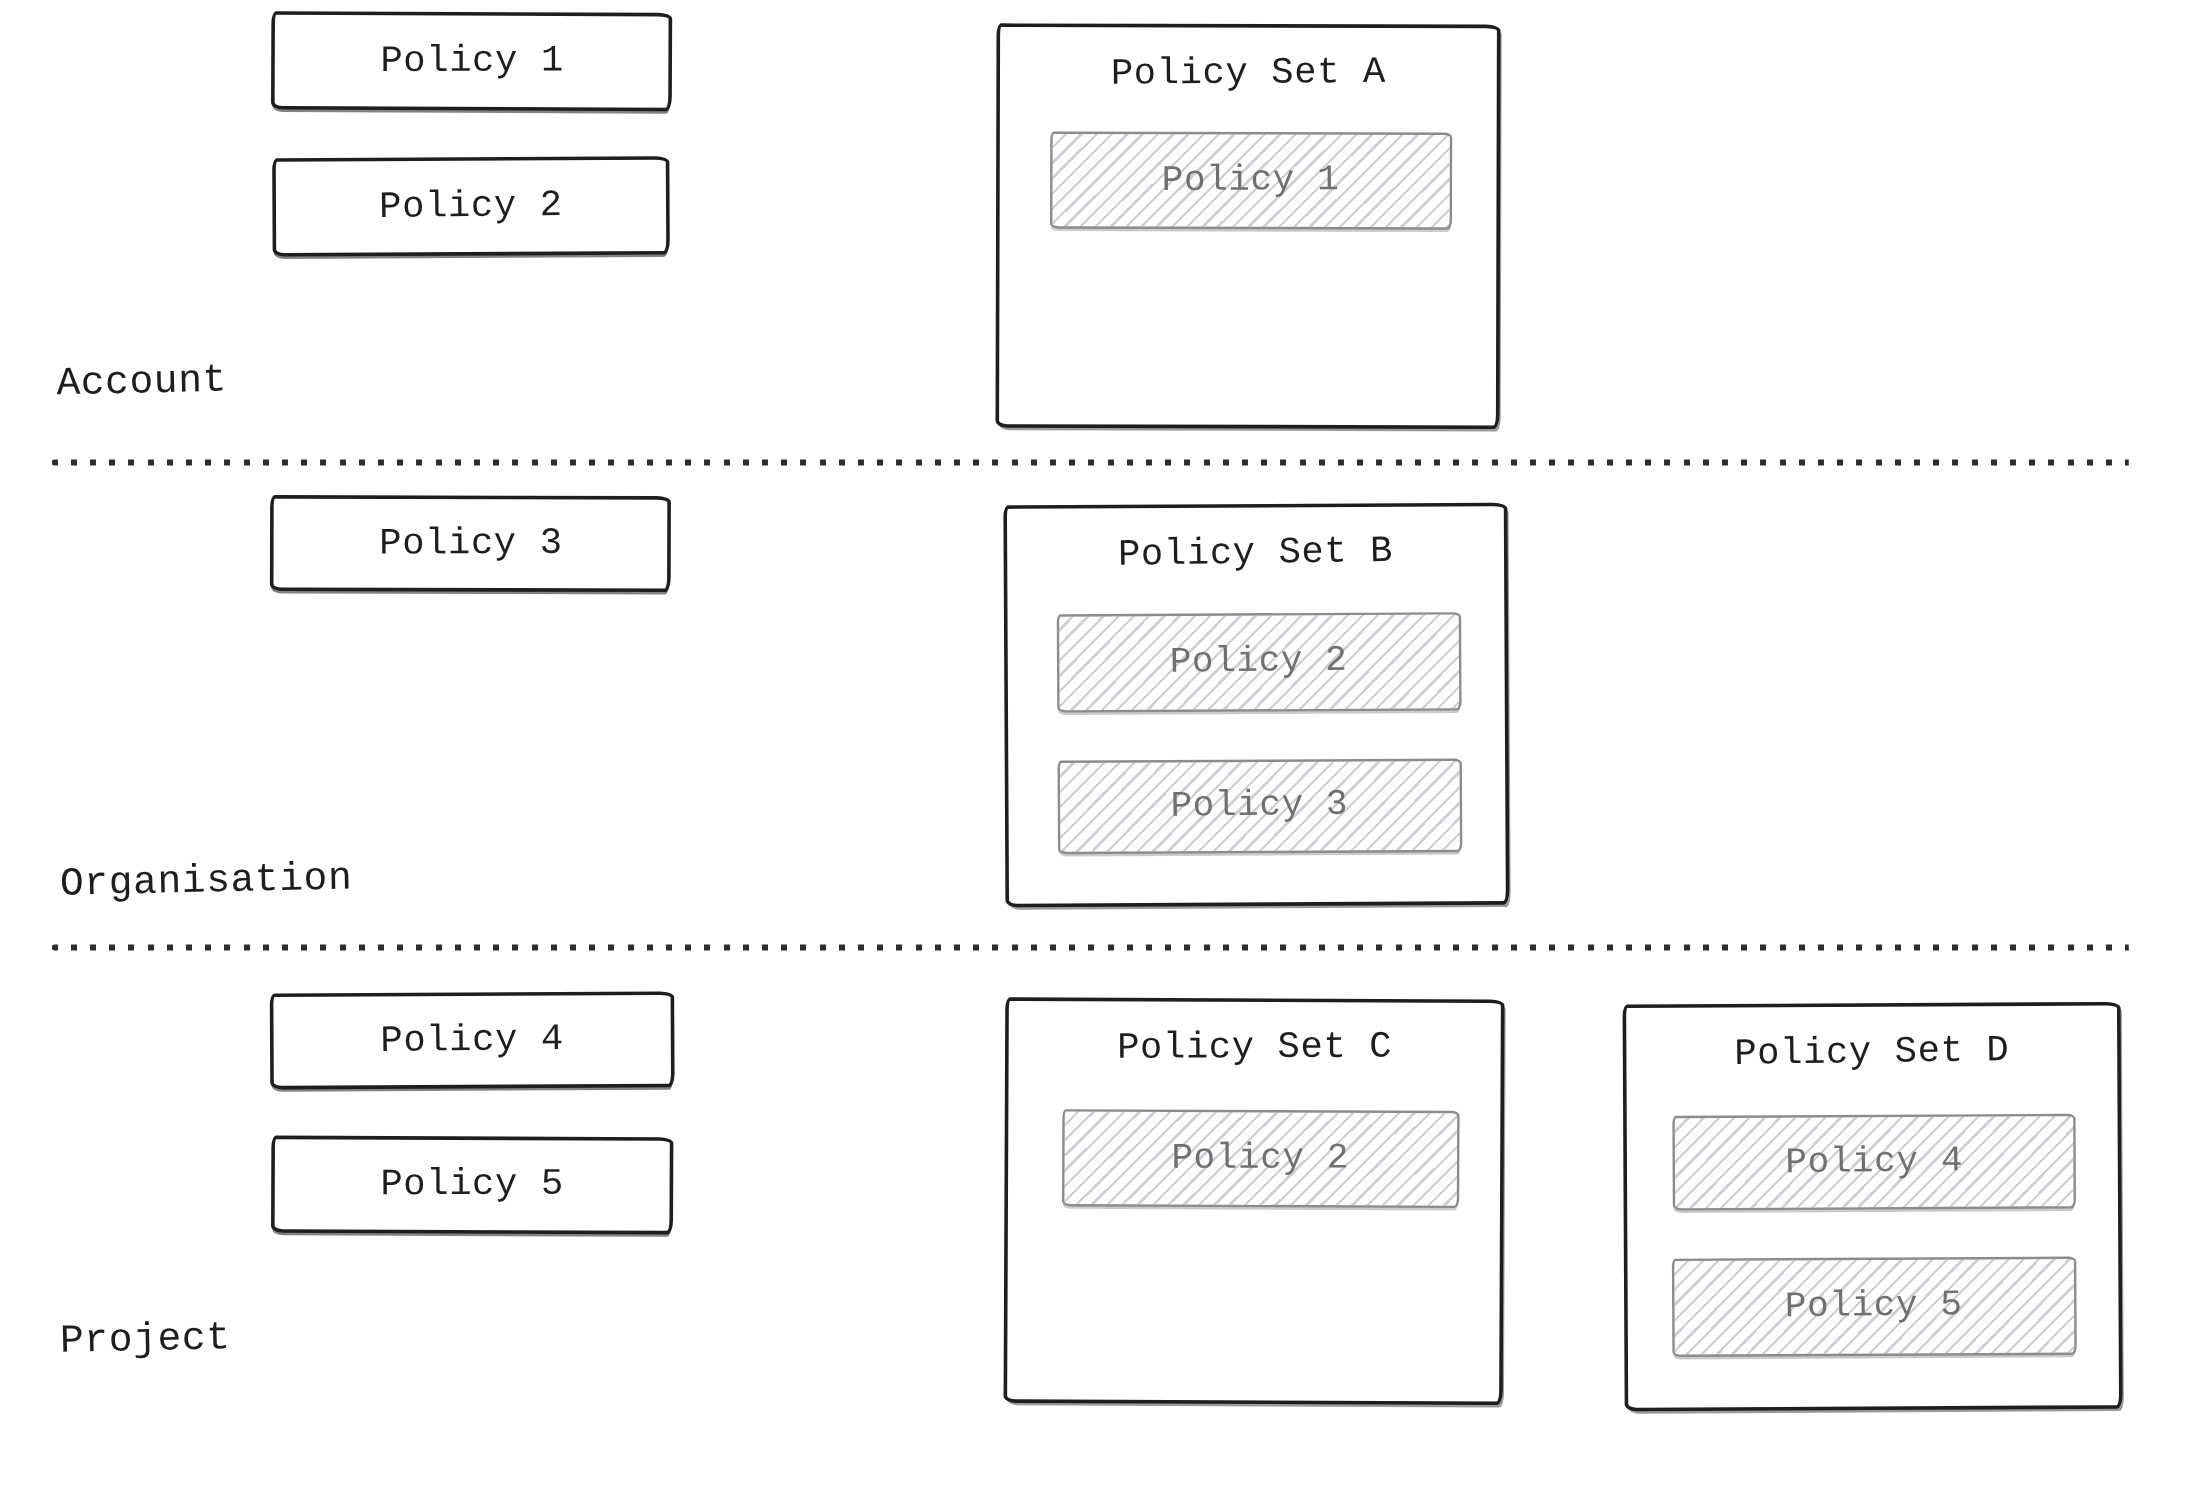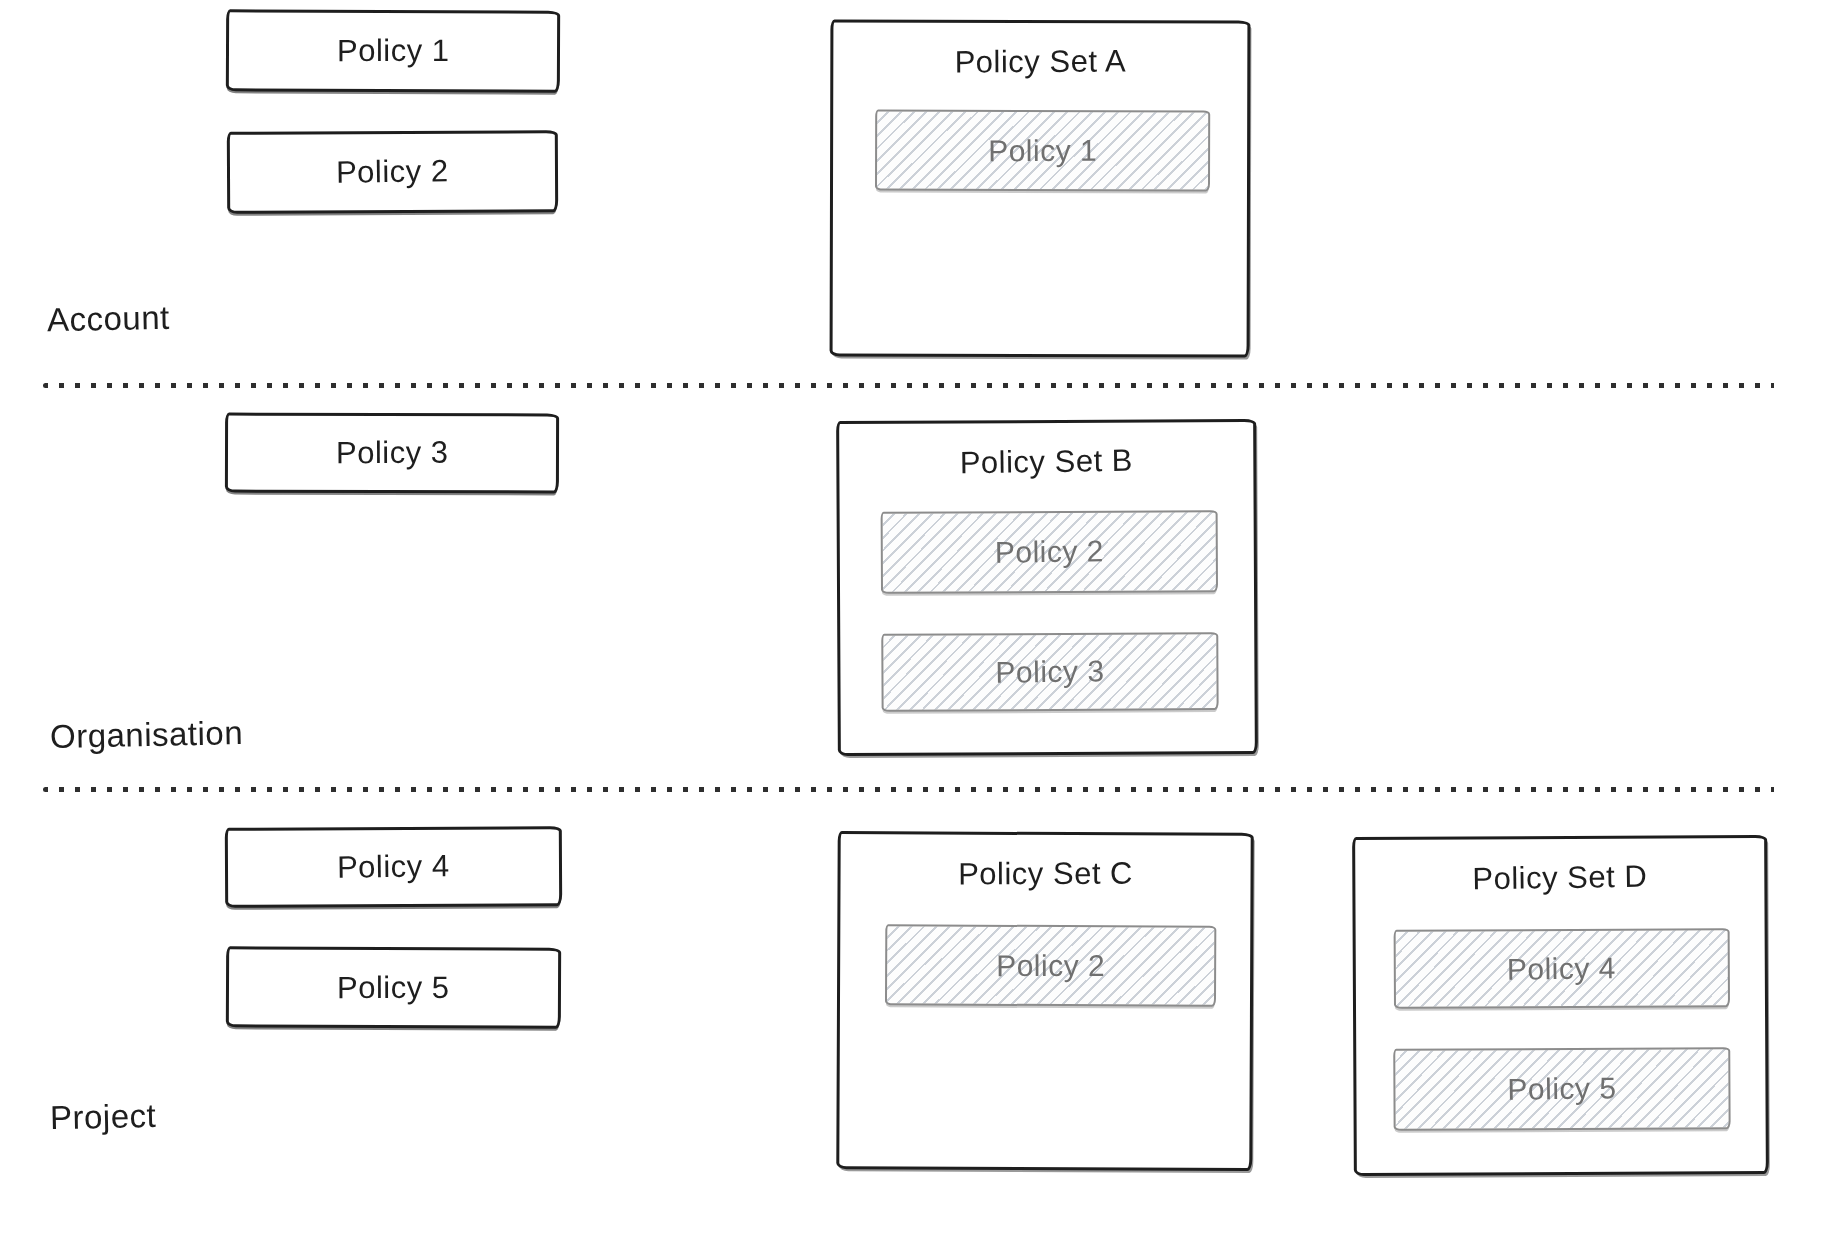--- a/index.html
+++ b/index.html
@@ -9,21 +9,21 @@
     --c-hatch-text:#707070;
     --c-divider:#2e2e2e;
     --c-bg:#ffffff;
   }
   *{margin:0;padding:0;box-sizing:border-box;}
   html,body{background:#fff;}
   .canvas{
     position:relative;
     width:1774px;height:1238px;
     background:var(--c-bg);
-    font-family:Liberation Sans, sans-serif;
+    font-family:Liberation Mono, monospace;
     color:var(--c-stroke);
     overflow:hidden;
     border-radius:28px;
   }
   
   .sketch{
     border:3px solid var(--c-stroke);
     border-radius:4px 12px 5px 10px / 10px 5px 12px 6px;
     background:#fff;
   }

